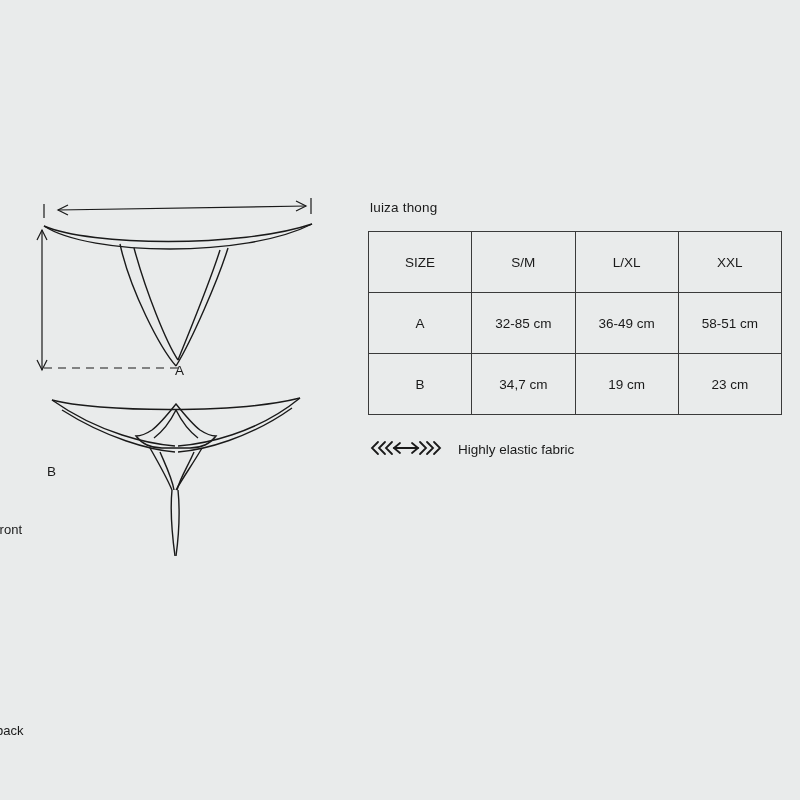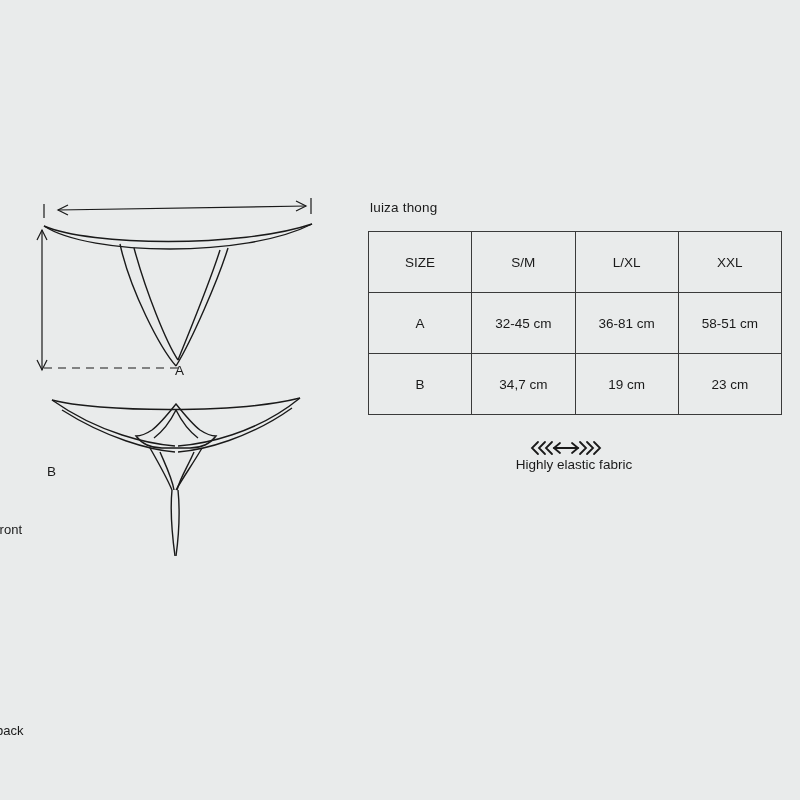--- a/index.html
+++ b/index.html
@@ -88,24 +88,23 @@
     height: 60px;
     text-align: center;
     vertical-align: middle;
     font-size: 13.5px;
     color: #1a1a1a;
     padding: 0 4px;
     width: 25%;
   }
   .elastic-row {
     display: flex;
-    align-items: center;
+    align-items: flex-end;
     margin-top: 24px;
     margin-left: 2px;
-    flex-direction: column;
   }
   .elastic-icon {
     width: 72px;
     height: 18px;
     display: block;
   }
   .elastic-text {
     font-size: 13.5px;
     margin-left: 16px;
     color: #1a1a1a;
@@ -185,22 +184,22 @@
     <table class="size-table">
       <tbody>
         <tr>
           <td>SIZE</td>
           <td>S/M</td>
           <td>L/XL</td>
           <td>XXL</td>
         </tr>
         <tr>
           <td>A</td>
-          <td>32-45 cm</td>
-          <td>36-81 cm</td>
+          <td>32-85 cm</td>
+          <td>36-49 cm</td>
           <td>58-51 cm</td>
         </tr>
         <tr>
           <td>B</td>
           <td>34,7 cm</td>
           <td>19 cm</td>
           <td>23 cm</td>
         </tr>
       </tbody>
     </table>

